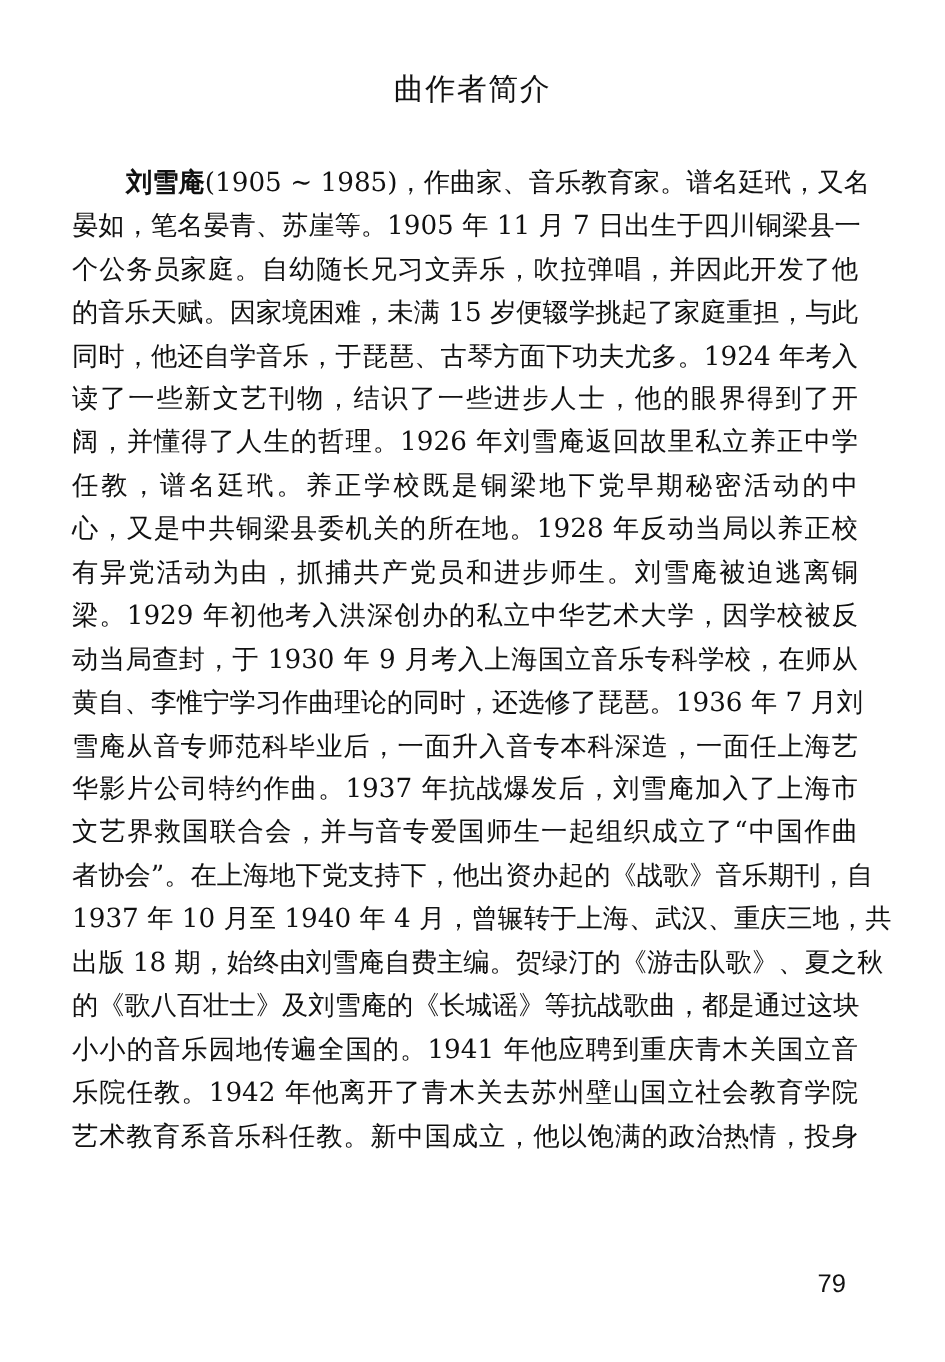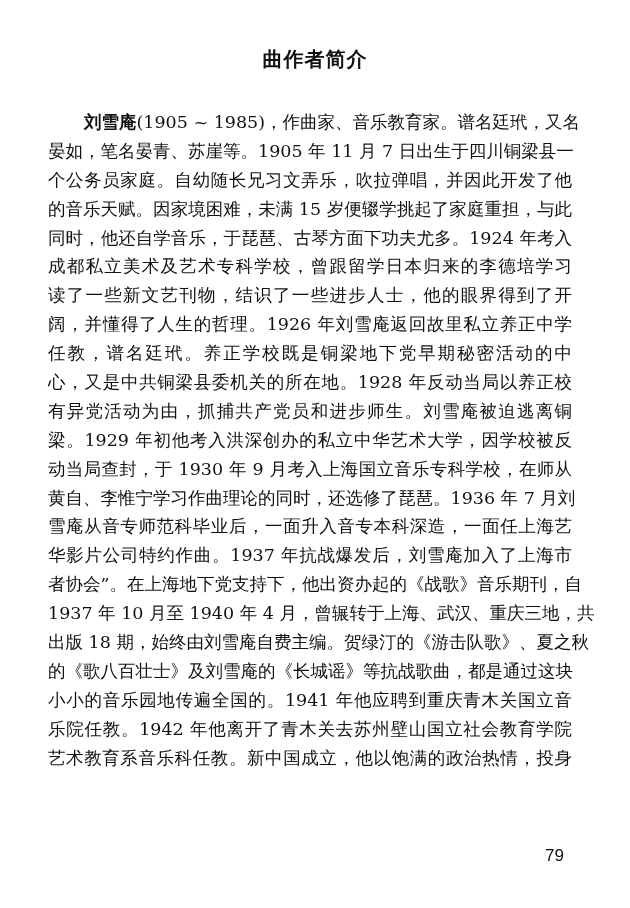--- a/index.html
+++ b/index.html
@@ -9,21 +9,21 @@
       position: relative;
       overflow: hidden;
       color: #111111;
       font-family: "DejaVu Serif", "Liberation Serif", serif;
     }
     .page-title {
       position: absolute;
       top: 46px; left: 0; width: 630px;
       text-align: center;
       font-family: "DejaVu Sans", "Liberation Sans", sans-serif;
-      font-weight: bold;
+      font-weight: normal;
       font-size: 20px;
       letter-spacing: 1px;
       line-height: 26px;
       color: #111;
     }
     .body-text {
       position: absolute;
       top: 108px; left: 48px; width: 524px;
     }
     .line {
@@ -55,31 +55,31 @@
 <body>
 
 <div class="page-title">曲作者简介</div>
 
 <div class="body-text">
   <span class="line indent"><span class="lead-name">刘雪庵</span><span>(1905 ~ 1985)，作曲家、音乐教育家。谱名廷玳，又名</span></span>
   <span class="line">晏如，笔名晏青、苏崖等。1905 年 11 月 7 日出生于四川铜梁县一</span>
   <span class="line">个公务员家庭。自幼随长兄习文弄乐，吹拉弹唱，并因此开发了他</span>
   <span class="line">的音乐天赋。因家境困难，未满 15 岁便辍学挑起了家庭重担，与此</span>
   <span class="line">同时，他还自学音乐，于琵琶、古琴方面下功夫尤多。1924 年考入</span>
-  <span class="line">成都私立美术及艺术专科学校，曾跟留学日本归来的李德培学习</span>
   <span class="line">读了一些新文艺刊物，结识了一些进步人士，他的眼界得到了开</span>
   <span class="line">阔，并懂得了人生的哲理。1926 年刘雪庵返回故里私立养正中学</span>
   <span class="line">任教，谱名廷玳。养正学校既是铜梁地下党早期秘密活动的中</span>
   <span class="line">心，又是中共铜梁县委机关的所在地。1928 年反动当局以养正校</span>
   <span class="line">有异党活动为由，抓捕共产党员和进步师生。刘雪庵被迫逃离铜</span>
   <span class="line">梁。1929 年初他考入洪深创办的私立中华艺术大学，因学校被反</span>
   <span class="line">动当局查封，于 1930 年 9 月考入上海国立音乐专科学校，在师从</span>
   <span class="line">黄自、李惟宁学习作曲理论的同时，还选修了琵琶。1936 年 7 月刘</span>
   <span class="line">雪庵从音专师范科毕业后，一面升入音专本科深造，一面任上海艺</span>
   <span class="line">华影片公司特约作曲。1937 年抗战爆发后，刘雪庵加入了上海市</span>
+  <span class="line">文艺界救国联合会，并与音专爱国师生一起组织成立了“中国作曲</span>
   <span class="line">者协会”。在上海地下党支持下，他出资办起的《战歌》音乐期刊，自</span>
   <span class="line">1937 年 10 月至 1940 年 4 月，曾辗转于上海、武汉、重庆三地，共</span>
   <span class="line">出版 18 期，始终由刘雪庵自费主编。贺绿汀的《游击队歌》、夏之秋</span>
   <span class="line">的《歌八百壮士》及刘雪庵的《长城谣》等抗战歌曲，都是通过这块</span>
   <span class="line">小小的音乐园地传遍全国的。1941 年他应聘到重庆青木关国立音</span>
   <span class="line">乐院任教。1942 年他离开了青木关去苏州壁山国立社会教育学院</span>
   <span class="line">艺术教育系音乐科任教。新中国成立，他以饱满的政治热情，投身</span>
 </div>
 
 <div class="page-number">79</div>

